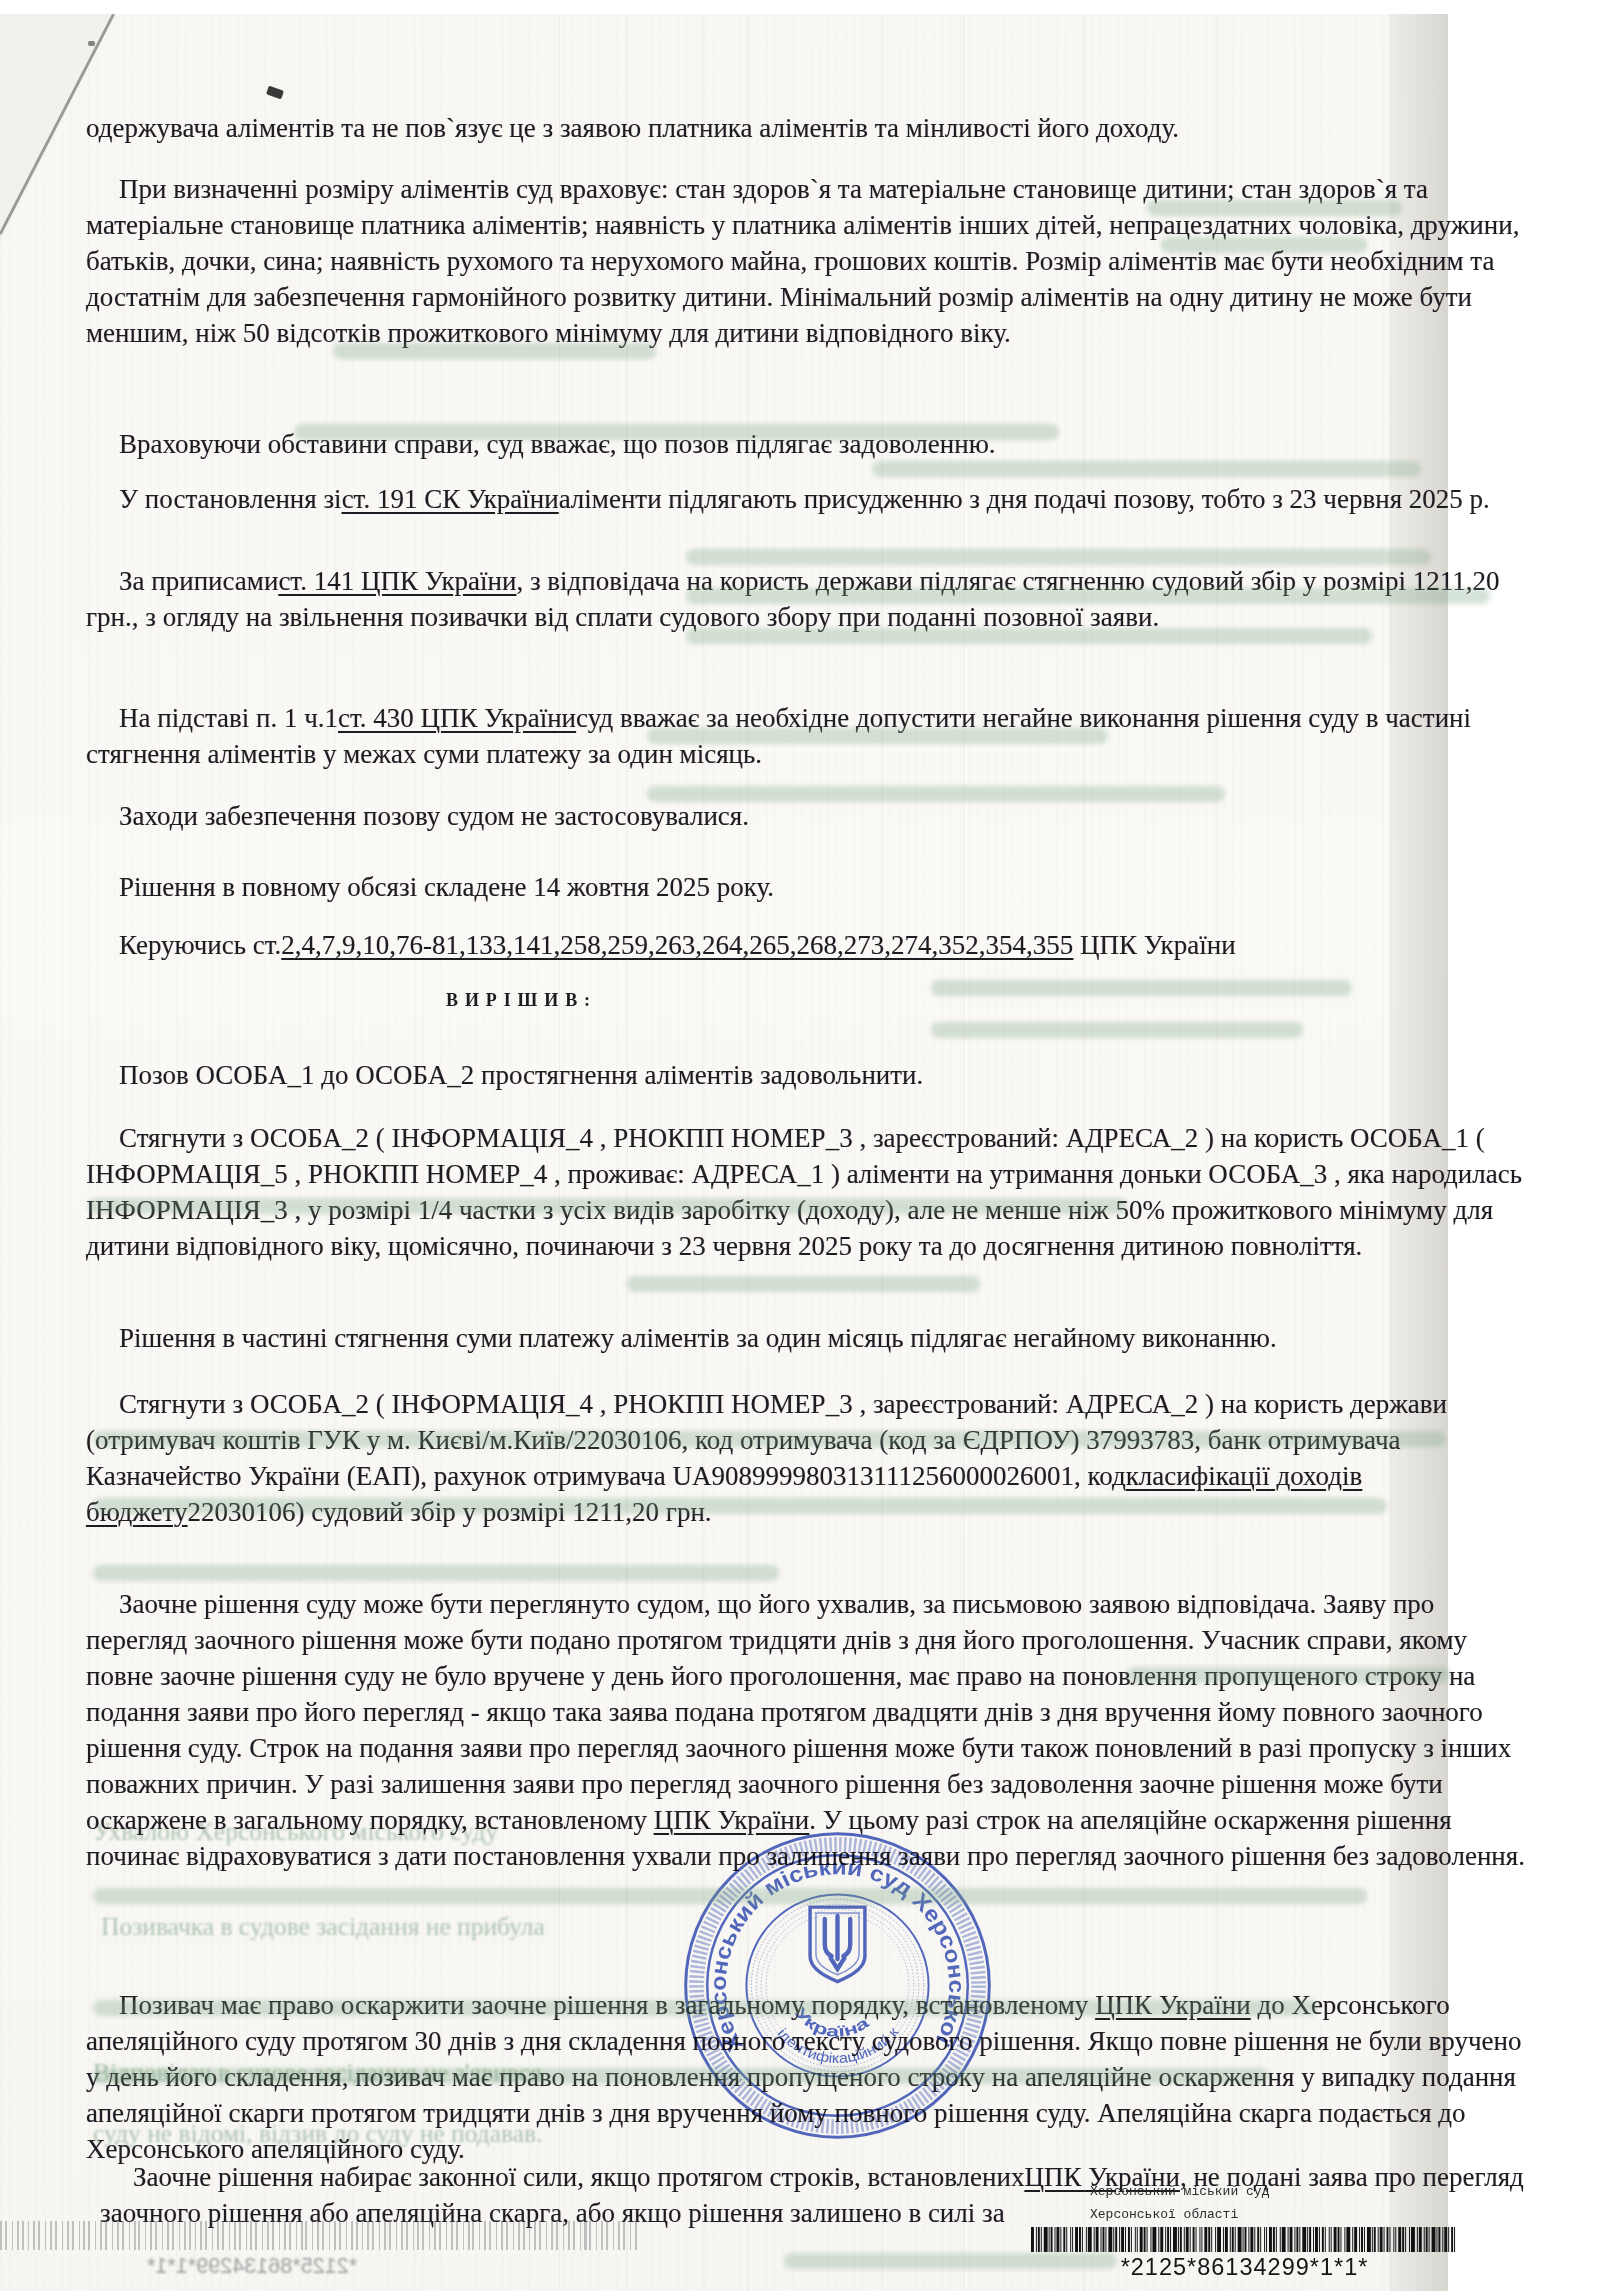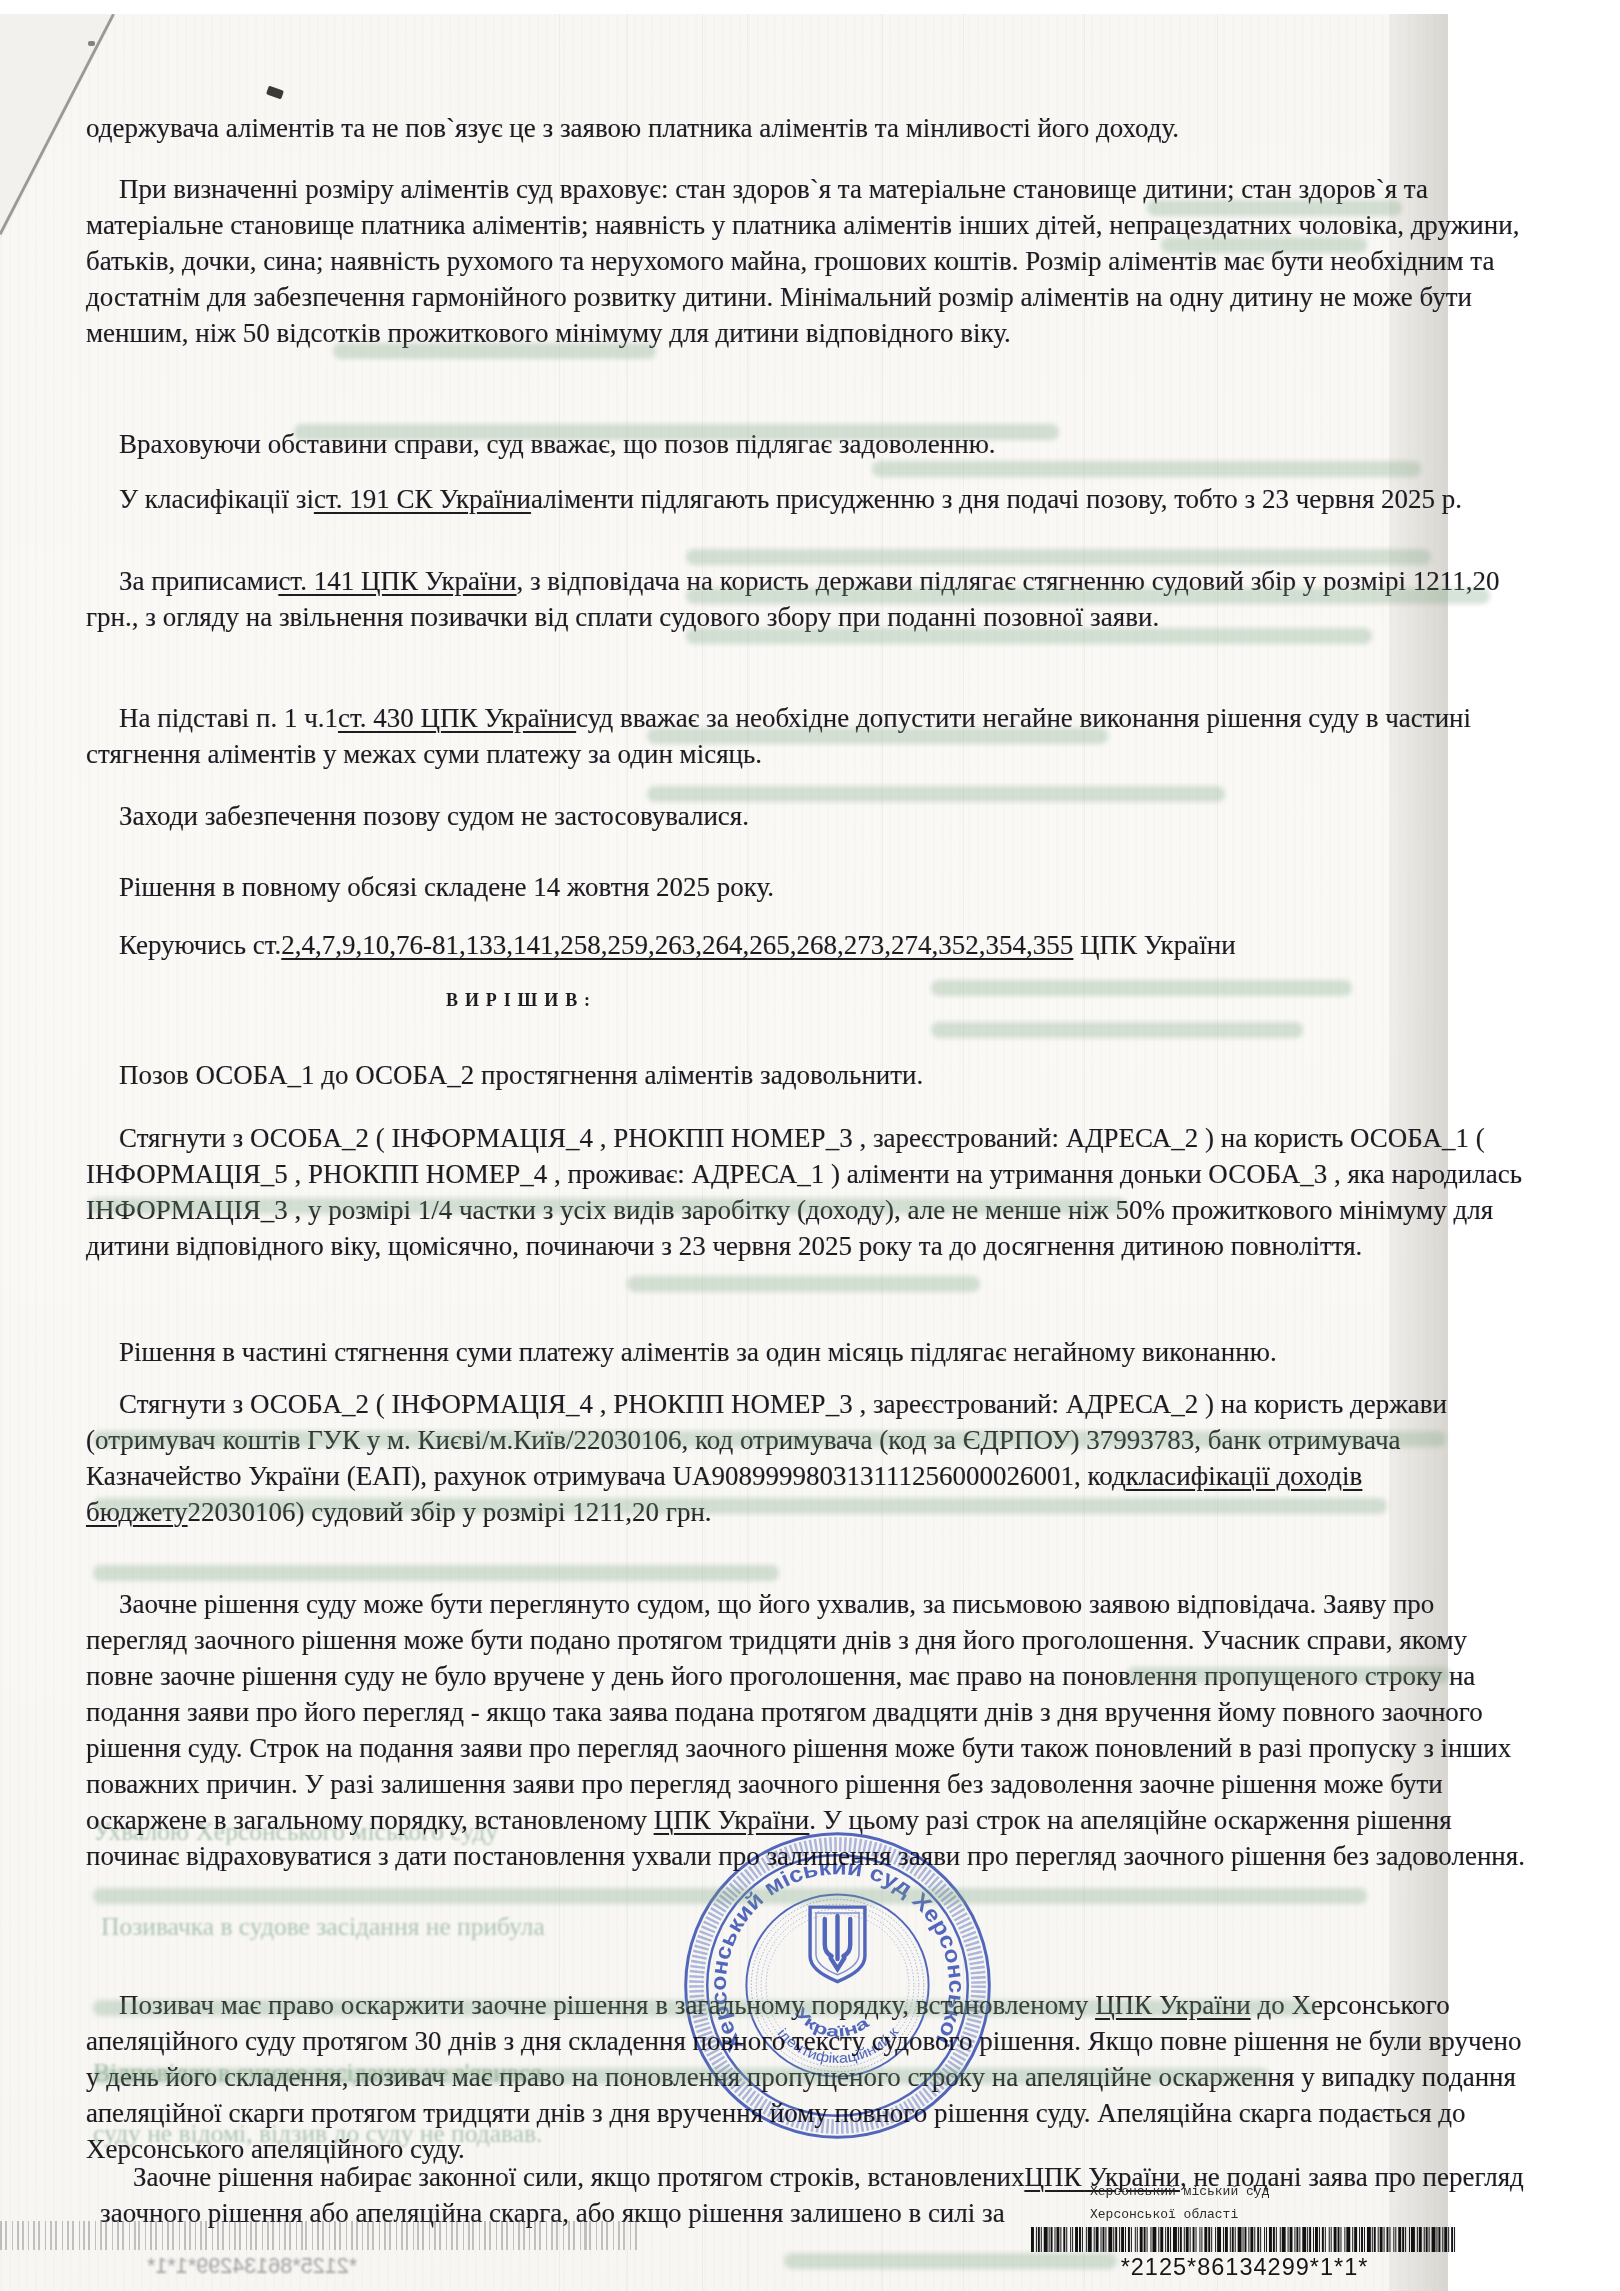--- a/index.html
+++ b/index.html
@@ -42,21 +42,21 @@
     position:absolute;left:86px;width:1449px;
     font-size:27px;line-height:36px;color:#1d1c20;
     text-shadow:0.5px 0 rgba(150,45,45,0.18), -0.5px 0 rgba(45,60,150,0.18);
   }
   .para.indent{text-indent:33px;}
   .para .u{text-decoration:underline;text-decoration-thickness:2px;text-underline-offset:3.9px;}
   #p1{top:96px;} #p2{top:157px;} #p3{top:412px;} #p4{top:467px;} #p5{top:549px;}
   #p6{top:686px;} #p7{top:784px;} #p8{top:855px;} #p9{top:913px;}
   #decided{position:absolute;left:446px;top:976px;font-size:18px;font-weight:bold;
     letter-spacing:6.9px;color:#1d1c20;}
-  #p10{top:1043px;} #p11{top:1106px;} #p12{top:1306px;margin-top:14px;} #p13{top:1372px;}
+  #p10{top:1043px;} #p11{top:1106px;} #p12{top:1306px;} #p13{top:1372px;}
   #p14{top:1572px;} #p15{top:1949px;margin-top:24px;} #p16{top:2145px;margin-left:14px;}
   
   .stamp{position:absolute;left:671px;top:1805px;width:333px;height:333px;
     mix-blend-mode:multiply;opacity:0.88;}
   
   .court-sans{position:absolute;width:294px;text-align:left;
     font-family:Liberation Mono, monospace;font-size:13px;color:#2a2a2c;}
   #court-line1{left:1090px;top:2170px;}
   #court-line2{left:1090px;top:2193px;}
   .barcode{position:absolute;left:1031px;top:2213px;}
@@ -72,21 +72,21 @@
 
   <div class="bleedtext" style="left:93px;top:1803px;">Ухвалою Херсонського міського суду</div>
   <div class="bleedtext" style="left:93px;top:2044px;">Відповідач в судове засідання не з'явився</div>
   <div class="bleedtext" style="left:93px;top:2105px;">суду не відомі, відзив до суду не подавав.</div>
   <div class="bleedtext" style="left:101px;top:1898px;">Позивачка в судове засідання не прибула</div>
 
   <main id="doc-body">
       <div id="p1" class="para"><span>одержувача аліментів та не пов`язує це з заявою платника аліментів та мінливості його доходу.</span></div>
       <div id="p2" class="para indent"><span>При визначенні розміру аліментів суд враховує: стан здоров`я та матеріальне становище дитини; стан здоров`я та матеріальне становище платника аліментів; наявність у платника аліментів інших дітей, непрацездатних чоловіка, дружини, батьків, дочки, сина; наявність рухомого та нерухомого майна, грошових коштів. Розмір аліментів має бути необхідним та достатнім для забезпечення гармонійного розвитку дитини. Мінімальний розмір аліментів на одну дитину не може бути меншим, ніж 50 відсотків прожиткового мінімуму для дитини відповідного віку.</span></div>
       <div id="p3" class="para indent"><span>Враховуючи обставини справи, суд вважає, що позов підлягає задоволенню.</span></div>
-      <div id="p4" class="para indent"><span>У класифікації зі</span><span class="u">ст. 191 СК України</span><span>аліменти підлягають присудженню з дня подачі позову, тобто з 23 червня 2025 р.</span></div>
+      <div id="p4" class="para indent"><span>У постановлення зі</span><span class="u">ст. 191 СК України</span><span>аліменти підлягають присудженню з дня подачі позову, тобто з 23 червня 2025 р.</span></div>
       <div id="p5" class="para indent"><span>За приписами</span><span class="u">ст. 141 ЦПК України</span><span>, з відповідача на користь держави підлягає стягненню судовий збір у розмірі 1211,20 грн., з огляду на звільнення позивачки від сплати судового збору при поданні позовної заяви.</span></div>
       <div id="p6" class="para indent"><span>На підставі п. 1 ч.1</span><span class="u">ст. 430 ЦПК України</span><span>суд вважає за необхідне допустити негайне виконання рішення суду в частині стягнення аліментів у межах суми платежу за один місяць.</span></div>
       <div id="p7" class="para indent"><span>Заходи забезпечення позову судом не застосовувалися.</span></div>
       <div id="p8" class="para indent"><span>Рішення в повному обсязі складене 14 жовтня 2025 року.</span></div>
       <div id="p9" class="para indent"><span>Керуючись ст.</span><span class="u">2,4,7,9,10,76-81,133,141,258,259,263,264,265,268,273,274,352,354,355</span><span> ЦПК України</span></div>
       <div id="p10" class="para indent"><span>Позов  ОСОБА_1 до ОСОБА_2 простягнення аліментів задовольнити.</span></div>
       <div id="p11" class="para indent"><span>Стягнути з  ОСОБА_2  ( ІНФОРМАЦІЯ_4 , РНОКПП НОМЕР_3 , зареєстрований:  АДРЕСА_2 ) на користь  ОСОБА_1  ( ІНФОРМАЦІЯ_5 , РНОКПП НОМЕР_4 , проживає:  АДРЕСА_1 ) аліменти на утримання доньки ОСОБА_3 , яка народилась ІНФОРМАЦІЯ_3 , у розмірі 1/4 частки з усіх видів заробітку (доходу), але не менше ніж 50% прожиткового мінімуму для дитини відповідного віку, щомісячно, починаючи з 23 червня 2025 року та до досягнення дитиною повноліття.</span></div>
       <div id="p12" class="para indent"><span>Рішення в частині стягнення суми платежу аліментів за один місяць підлягає негайному виконанню.</span></div>
       <div id="p13" class="para indent"><span>Стягнути з  ОСОБА_2  ( ІНФОРМАЦІЯ_4 , РНОКПП НОМЕР_3 , зареєстрований:  АДРЕСА_2 ) на користь держави (отримувач коштів ГУК у м. Києві/м.Київ/22030106, код отримувача (код за ЄДРПОУ) 37993783, банк отримувача Казначейство України (ЕАП), рахунок отримувача UA908999980313111256000026001, код</span><span class="u">класифікації доходів бюджету</span><span>22030106) судовий збір у розмірі 1211,20 грн.</span></div>
       <div id="p14" class="para indent"><span>Заочне рішення суду може бути переглянуто судом, що його ухвалив, за письмовою заявою відповідача. Заяву про перегляд заочного рішення може бути подано протягом тридцяти днів з дня його проголошення. Учасник справи, якому повне заочне рішення суду не було вручене у день його проголошення, має право на поновлення пропущеного строку на подання заяви про його перегляд - якщо така заява подана протягом двадцяти днів з дня вручення йому повного заочного рішення суду. Строк на подання заяви про перегляд заочного рішення може бути також поновлений в разі пропуску з інших поважних причин. У разі залишення заяви про перегляд заочного рішення без задоволення заочне рішення може бути оскаржене в загальному порядку, встановленому </span><span class="u">ЦПК України</span><span>. У цьому разі строк на апеляційне оскарження рішення починає відраховуватися з дати постановлення ухвали про залишення заяви про перегляд заочного рішення без задоволення.</span></div>

